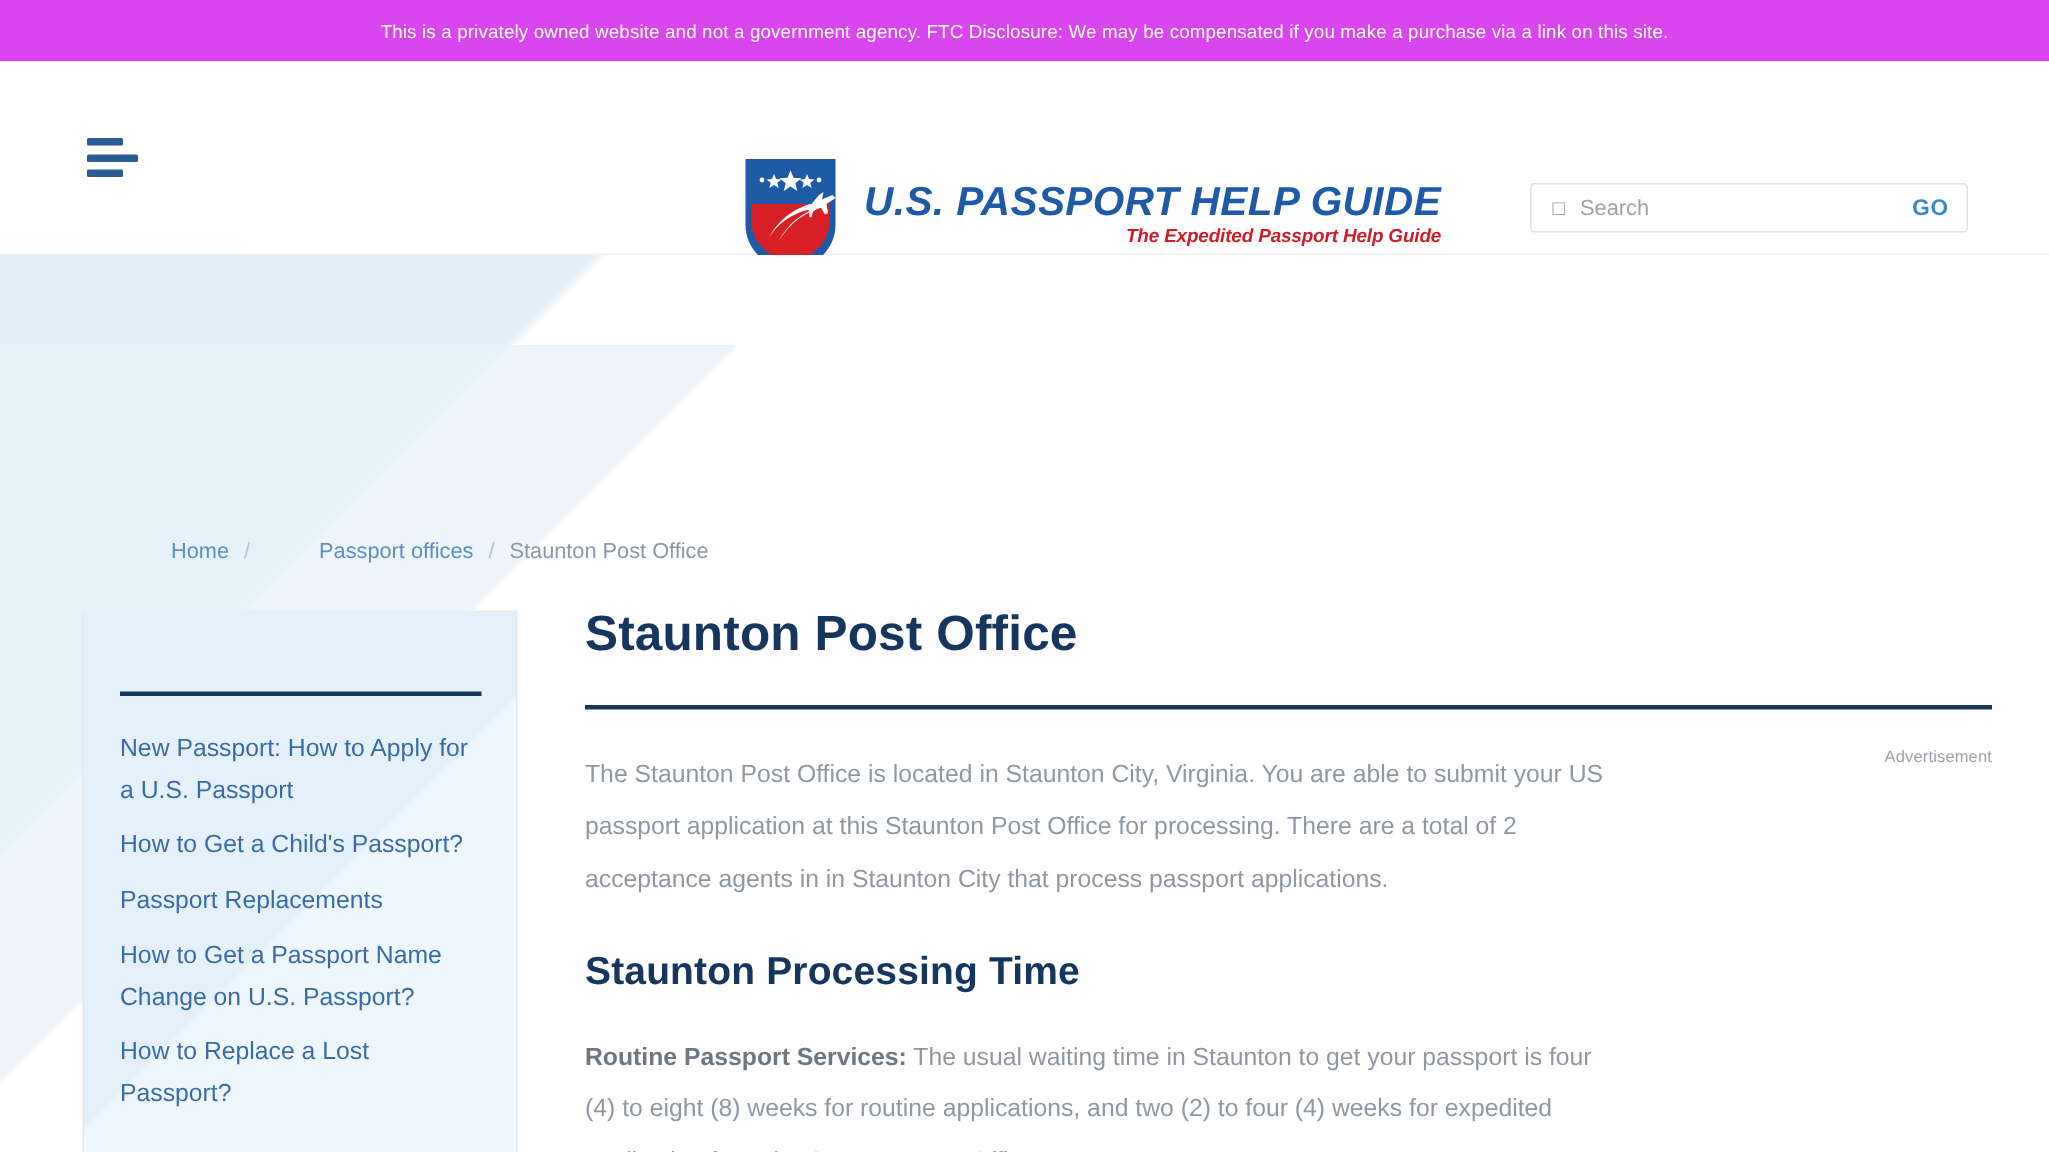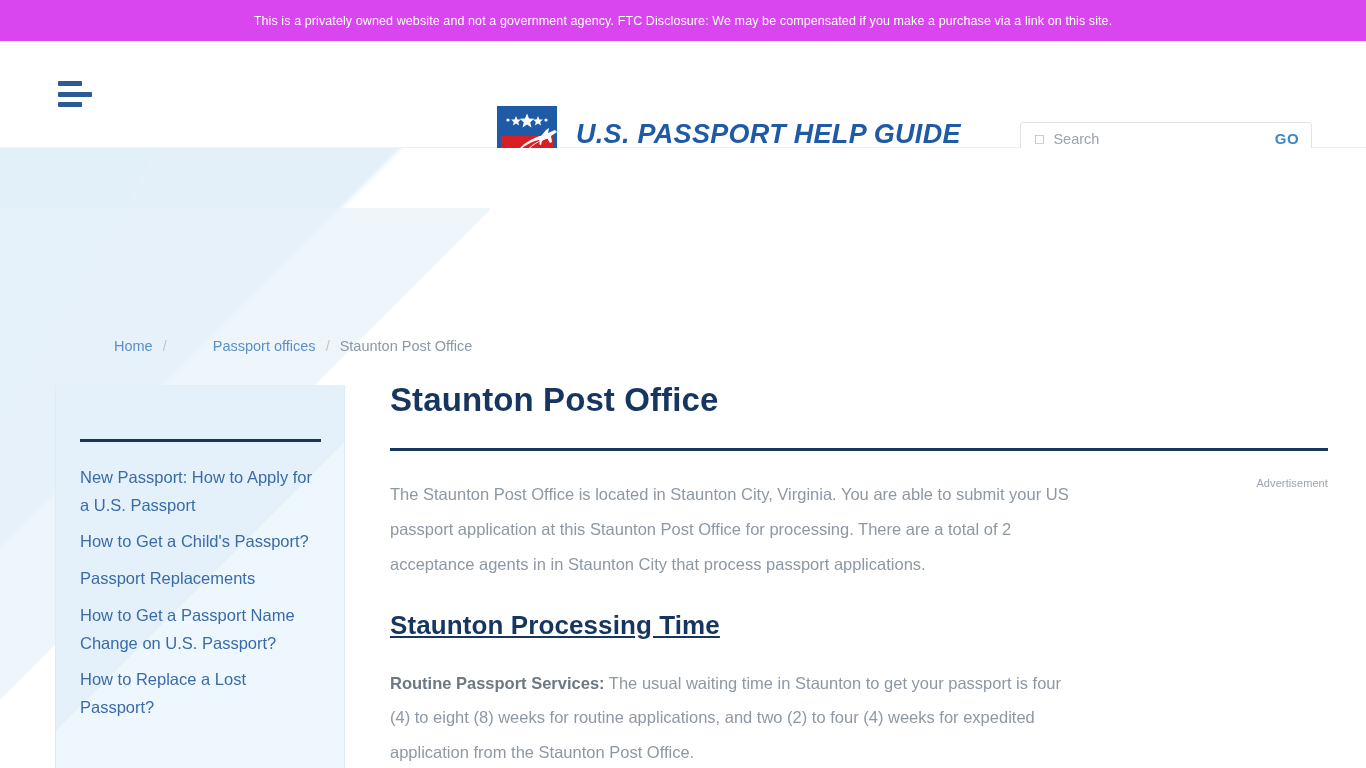--- a/index.html
+++ b/index.html
@@ -22,21 +22,21 @@
   .disclosure-text {
     color: #ffffff;
     font-size: 12.5px;
     letter-spacing: .1px;
     white-space: nowrap;
   }
 
   
   .site-header {
     position: relative;
-    height: 107px;
+    height: 129px;
     background: #ffffff;
     border-bottom: 1px solid #eef2f6;
     display: flex;
     align-items: center;
   }
 
   .hamburger {
     position: absolute;
     left: 58px;
     top: 50%;
@@ -245,21 +245,20 @@
     margin-bottom: 28px;
   }
   .body-para .lead-bold { color: #6d7883; font-weight: bold; }
 
   .section-head {
     font-size: 26px;
     font-weight: bold;
     color: #16365f;
     letter-spacing: .1px;
     margin: 10px 0 25px 0;
-    text-decoration: underline;
   }
 </style>
 </head>
 <body>
 
 <div class="disclosure-bar">
   <span class="disclosure-text">This is a privately owned website and not a government agency. FTC Disclosure: We may be compensated if you make a purchase via a link on this site.</span>
 </div>
 
 <header class="site-header">

